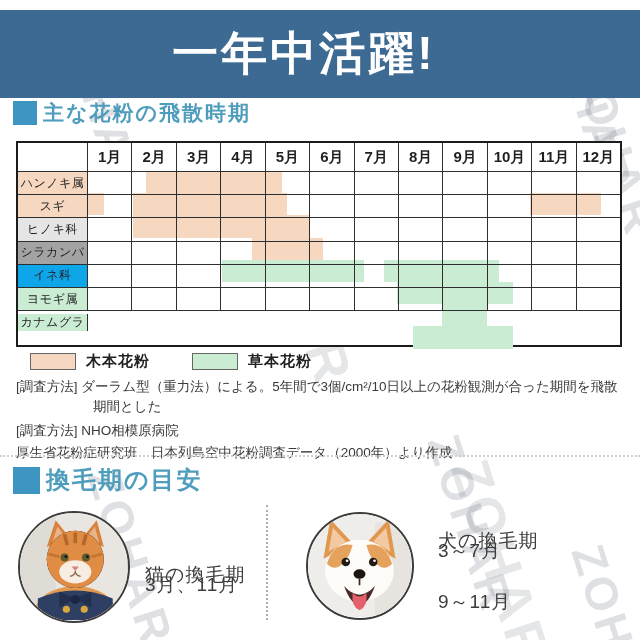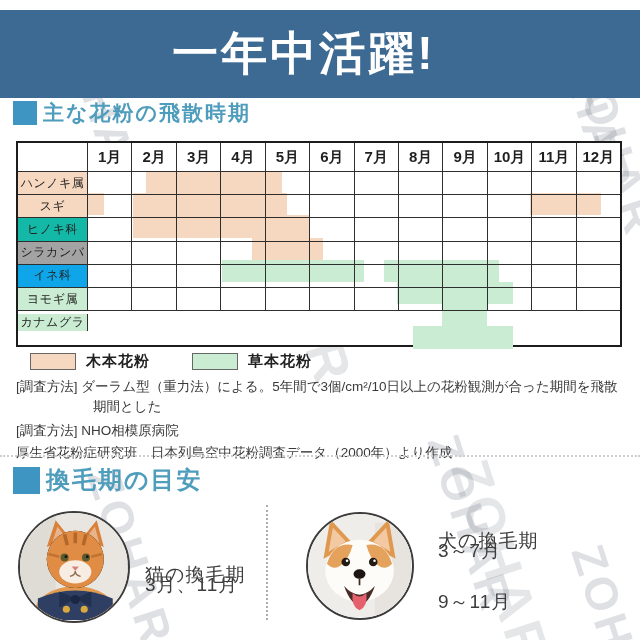--- a/index.html
+++ b/index.html
@@ -159,21 +159,21 @@
         <div class="mcell"></div>
         <div class="mcell"></div>
         <div class="mcell"></div>
         <div class="mcell"></div>
         <div class="mcell"></div>
         <div class="mcell"></div>
         <div class="mcell"></div>
         <div class="mcell"></div>
       </div>
       <div class="trow data">
-        <div class="lcell" style="background: #14b8a6;">ヒノキ科</div>
+        <div class="lcell" style="background: #e5e5e5;">ヒノキ科</div>
         <div class="mcell"></div>
         <div class="mcell"></div>
         <div class="mcell"></div>
         <div class="mcell"></div>
         <div class="mcell"></div>
         <div class="mcell"></div>
         <div class="mcell"></div>
         <div class="mcell"></div>
         <div class="mcell"></div>
         <div class="mcell"></div>

